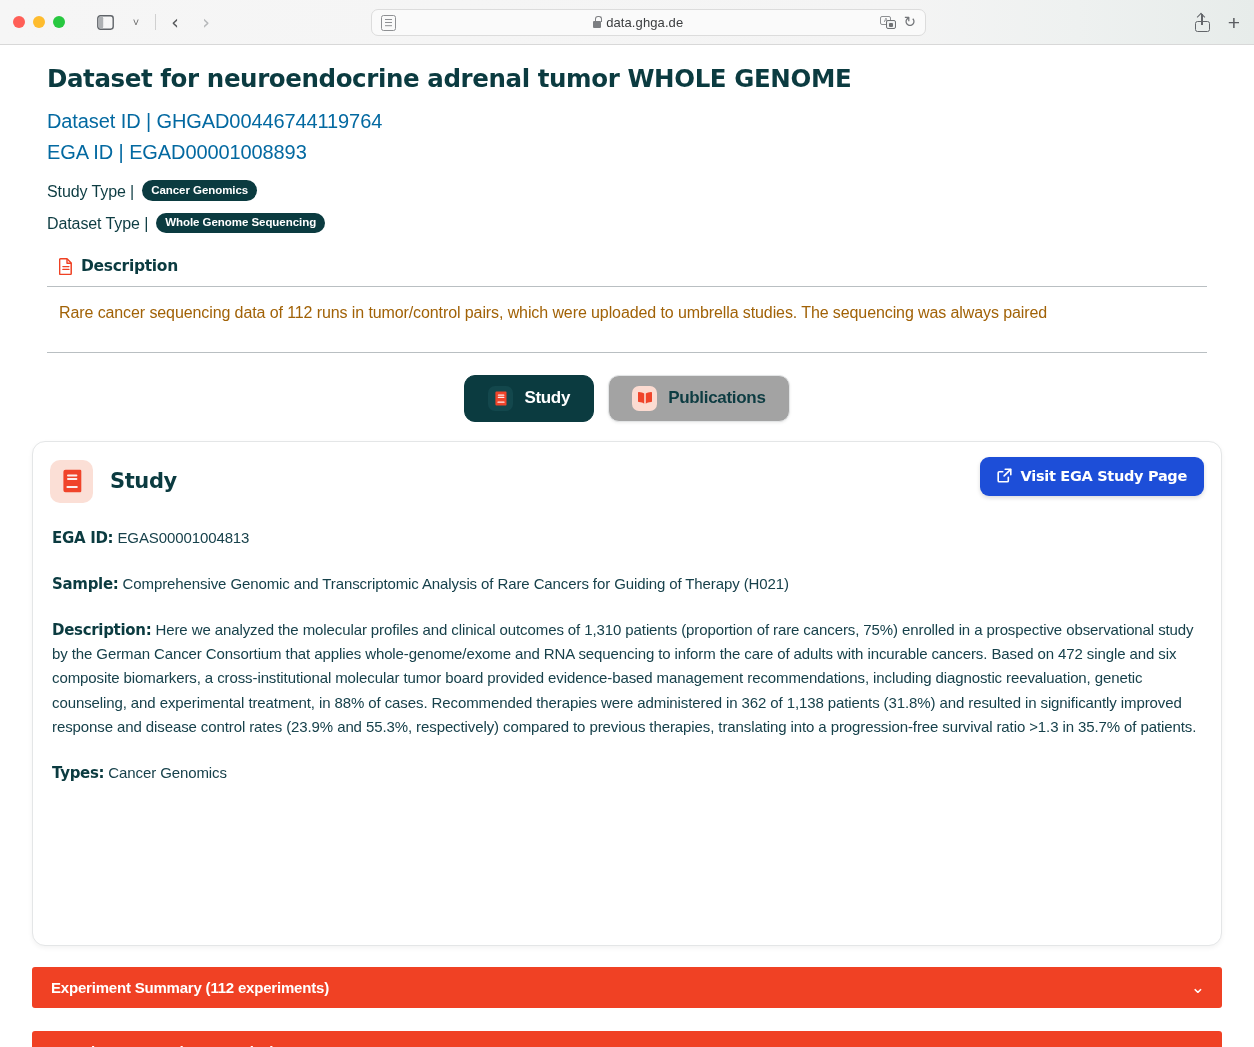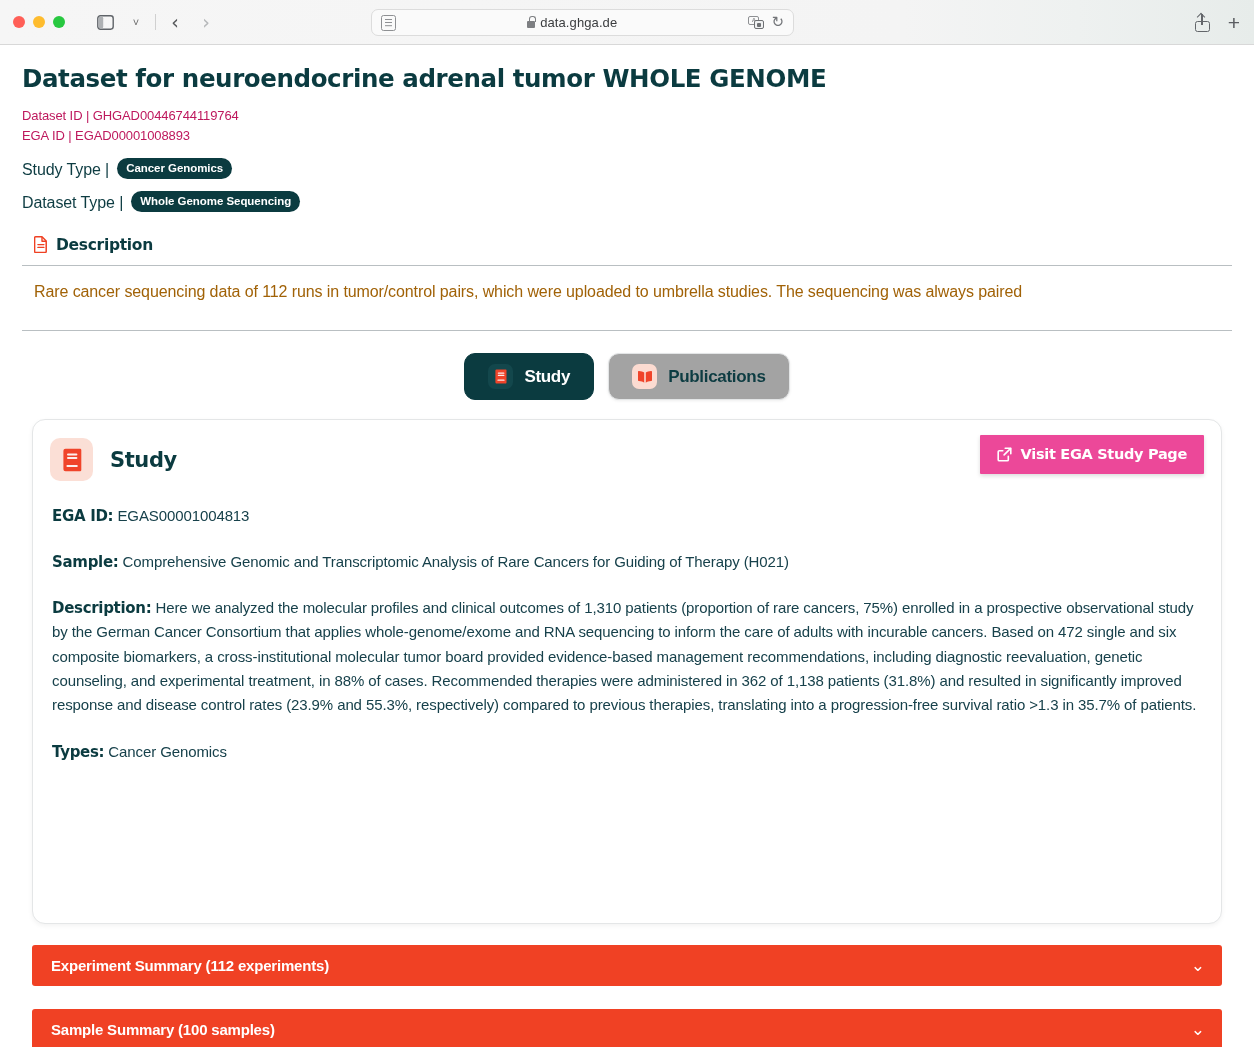--- a/index.html
+++ b/index.html
@@ -53,21 +53,21 @@
   .nav-arrow {
     font-size: 19px; color: #57595c; font-family: "DejaVu Sans", sans-serif;
     line-height: 1; padding: 0 7px;
   }
   .nav-arrow.dim { color: #b6b8ba; }
 
   .url-bar {
     position: absolute;
     left: 371px;
     top: 9px;
-    width: 423px;
+    width: 555px;
     height: 27px;
     background: #fafafa;
     border: 1px solid #dcdcdc;
     border-radius: 7px;
     display: flex;
     align-items: center;
     padding: 0 9px;
   }
   .url-reader {
     width: 15px; height: 16px;
@@ -162,36 +162,36 @@
   .plus-icon { font-size: 21px; color: #5b5e62; line-height: 1; font-weight: 300; }
 
   
   .page {
     padding: 20px 0 0 0;
     width: 1254px;
     height: 1002px;
     overflow: hidden;
   }
   .container {
-    padding: 0 22px;
+    padding: 0 47px;
   }
 
   .page-title {
     font-family: "DejaVu Sans", sans-serif;
     font-size: 24.5px;
     font-weight: bold;
     color: #0b3b40;
     letter-spacing: -0.4px;
     line-height: 1.15;
     margin-bottom: 13px;
   }
 
   .id-line {
-    font-size: 13px;
-    color: #be185d;
+    font-size: 20px;
+    color: #0369a1;
     line-height: 1.55;
     letter-spacing: -0.1px;
   }
 
   .type-row {
     display: flex;
     align-items: flex-end;
     gap: 0;
     margin-top: 12px;
     font-size: 16px;
@@ -305,24 +305,24 @@
     font-family: "DejaVu Sans", sans-serif;
     font-size: 21px;
     font-weight: bold;
     color: #0b3b40;
     letter-spacing: -0.4px;
   }
   .visit-btn {
     position: absolute;
     right: 17px;
     top: 15px;
-    background: #ec4899;
+    background: #1d4ed8;
     color: #ffffff;
     border: none;
-    border-radius: 1px;
+    border-radius: 9px;
     padding: 11px 17px 12px;
     font-family: "DejaVu Sans", sans-serif;
     font-size: 14.5px;
     font-weight: bold;
     letter-spacing: -0.3px;
     display: flex;
     align-items: center;
     gap: 9px;
     cursor: pointer;
     box-shadow: 0 2px 4px rgba(0,0,0,0.14);

